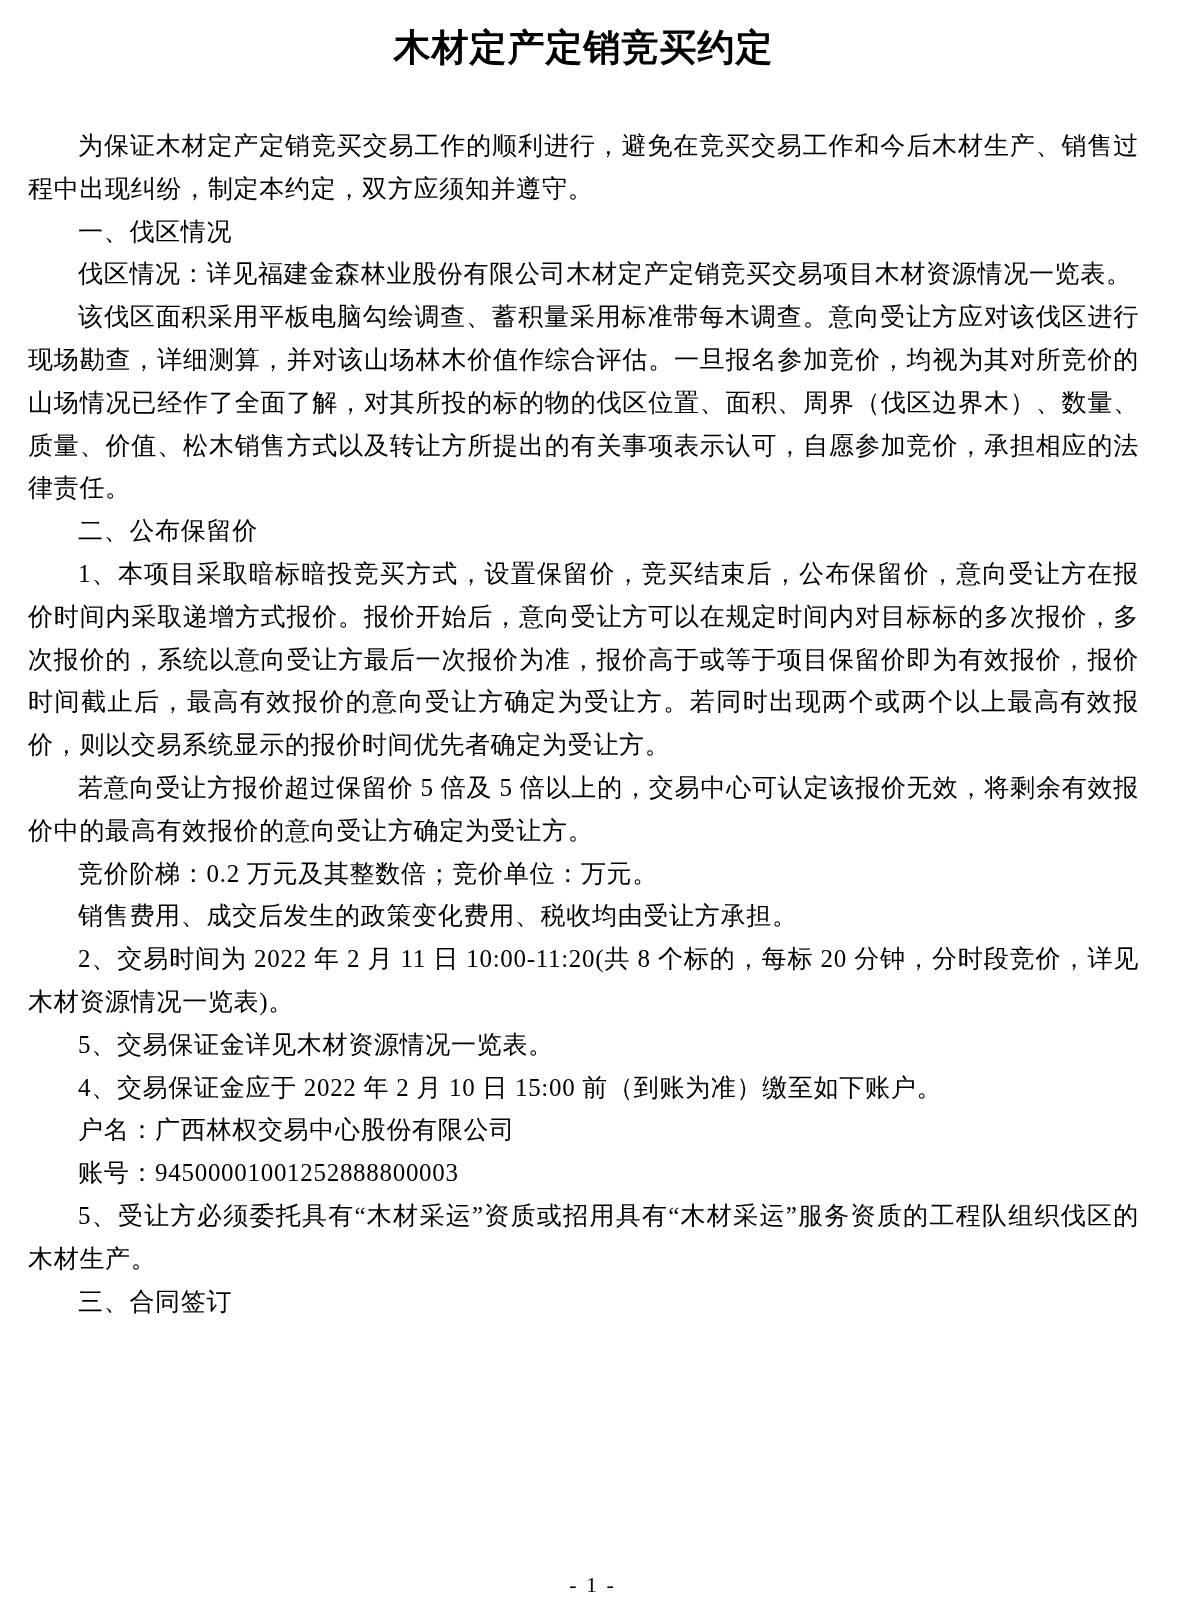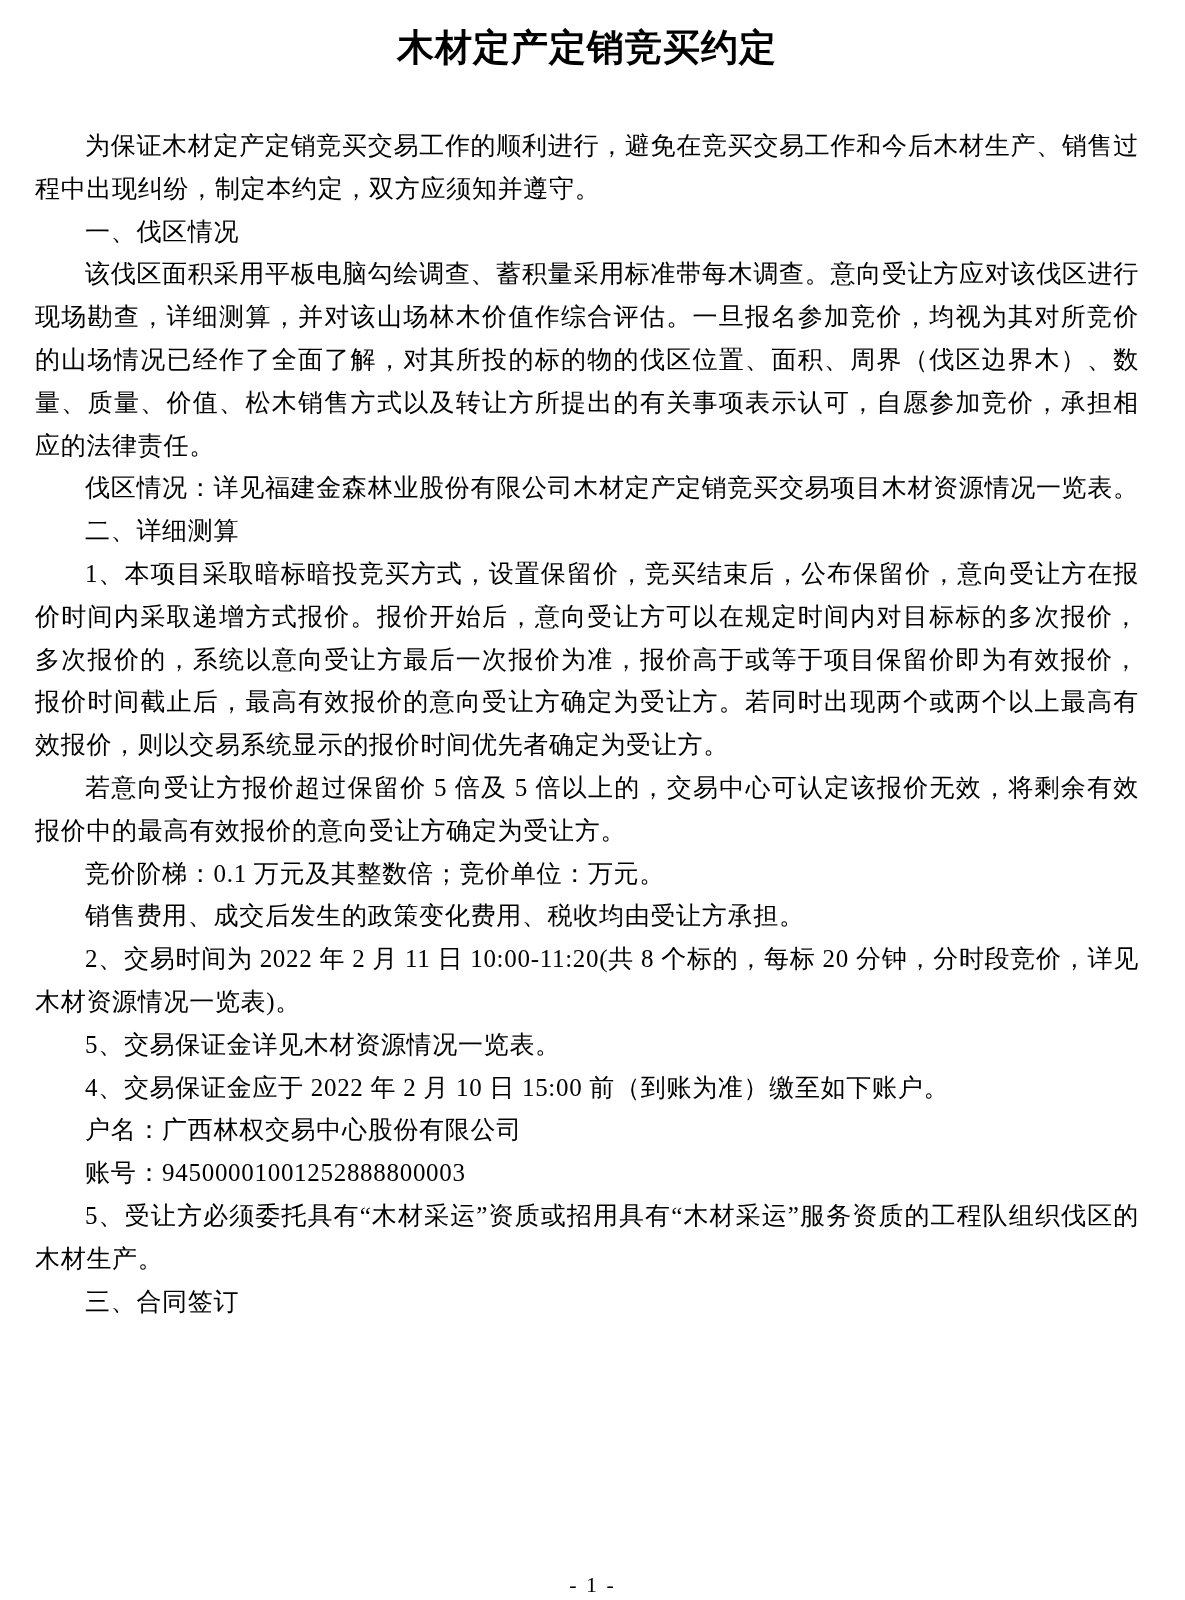--- a/index.html
+++ b/index.html
@@ -7,21 +7,21 @@
     padding: 0;
     background: #ffffff;
   }
   .page {
     position: relative;
     width: 1185px;
     height: 1600px;
     margin: 0 auto;
     background: #ffffff;
     box-sizing: border-box;
-    padding: 24px 46px 0 35px;
+    padding: 24px 46px 0 28px;
     overflow: hidden;
     font-family: "Liberation Serif", "DejaVu Serif", serif;
     font-size: 25px;
     color: #000000;
     letter-spacing: 0.7px;
   }
   .doc-title {
     margin: 0 0 53px 0;
     text-align: center;
     font-size: 37px;
@@ -56,27 +56,27 @@
 </head>
 <body>
 
 <div class="page">
 
   <h1 class="doc-title">木材定产定销竞买约定</h1>
 
   <p class="para">为保证木材定产定销竞买交易工作的顺利进行，避免在竞买交易工作和今后木材生产、销售过程中出现纠纷，制定本约定，双方应须知并遵守。</p>
 
   <h2 class="heading">一、伐区情况</h2>
+  <p class="para">伐区情况：详见福建金森林业股份有限公司木材定产定销竞买交易项目木材资源情况一览表。</p>
   <p class="para">该伐区面积采用平板电脑勾绘调查、蓄积量采用标准带每木调查。意向受让方应对该伐区进行现场勘查，详细测算，并对该山场林木价值作综合评估。一旦报名参加竞价，均视为其对所竞价的山场情况已经作了全面了解，对其所投的标的物的伐区位置、面积、周界（伐区边界木）、数量、质量、价值、松木销售方式以及转让方所提出的有关事项表示认可，自愿参加竞价，承担相应的法律责任。</p>
-  <p class="para">伐区情况：详见福建金森林业股份有限公司木材定产定销竞买交易项目木材资源情况一览表。</p>
 
-  <h2 class="heading">二、详细测算</h2>
+  <h2 class="heading">二、公布保留价</h2>
   <p class="para">1、本项目采取暗标暗投竞买方式，设置保留价，竞买结束后，公布保留价，意向受让方在报价时间内采取递增方式报价。报价开始后，意向受让方可以在规定时间内对目标标的多次报价，多次报价的，系统以意向受让方最后一次报价为准，报价高于或等于项目保留价即为有效报价，报价时间截止后，最高有效报价的意向受让方确定为受让方。若同时出现两个或两个以上最高有效报价，则以交易系统显示的报价时间优先者确定为受让方。</p>
   <p class="para">若意向受让方报价超过保留价 5 倍及 5 倍以上的，交易中心可认定该报价无效，将剩余有效报价中的最高有效报价的意向受让方确定为受让方。</p>
-  <p class="para">竞价阶梯：0.1 万元及其整数倍；竞价单位：万元。</p>
+  <p class="para">竞价阶梯：0.2 万元及其整数倍；竞价单位：万元。</p>
   <p class="para">销售费用、成交后发生的政策变化费用、税收均由受让方承担。</p>
   <p class="para">2、交易时间为 2022 年 2 月 11 日 10:00-11:20(共 8 个标的，每标 20 分钟，分时段竞价，详见木材资源情况一览表)。</p>
   <p class="para">5、交易保证金详见木材资源情况一览表。</p>
   <p class="para">4、交易保证金应于 2022 年 2 月 10 日 15:00 前（到账为准）缴至如下账户。</p>
   <p class="para">户名：广西林权交易中心股份有限公司</p>
   <p class="para">账号：94500001001252888800003</p>
   <p class="para">5、受让方必须委托具有“木材采运”资质或招用具有“木材采运”服务资质的工程队组织伐区的木材生产。</p>
 
   <h2 class="heading">三、合同签订</h2>
 

